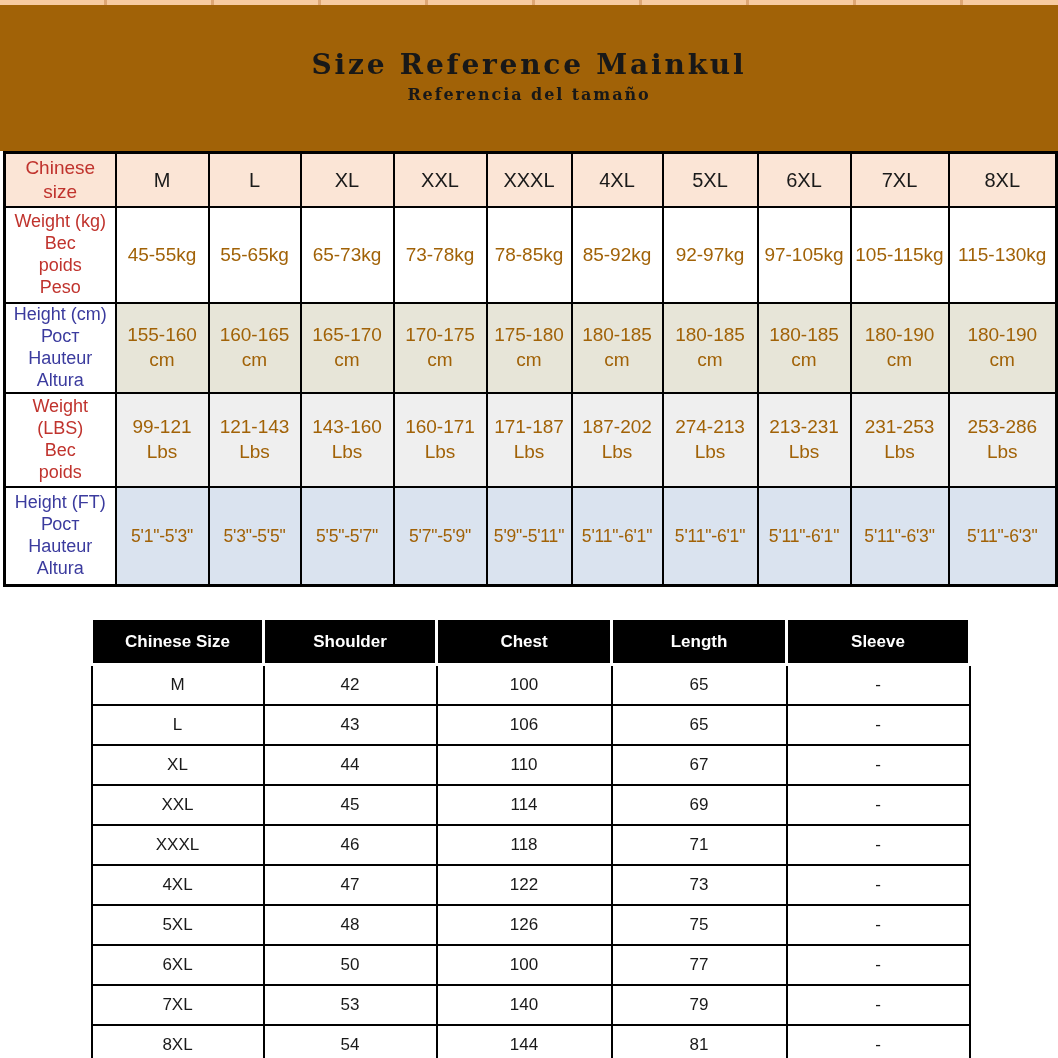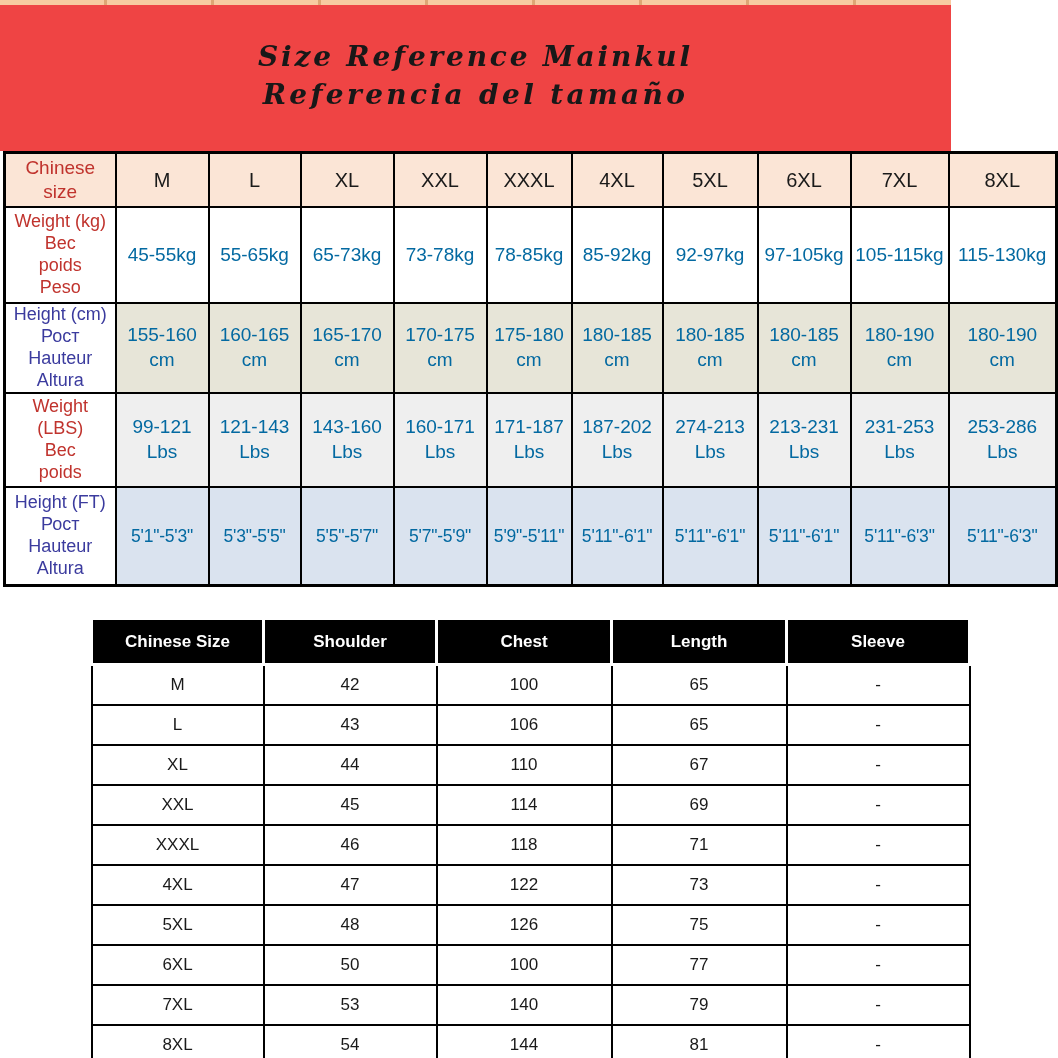--- a/index.html
+++ b/index.html
@@ -1,41 +1,41 @@
 <!DOCTYPE html>
 <html><head>
 <meta charset="utf-8">
 <style>
   html,body{margin:0;padding:0;background:#ffffff;}
   .sheet{position:relative;width:1058px;height:1058px;background:#ffffff;overflow:hidden;
          font-family:"Liberation Sans",sans-serif;color:#1a1a1a;}
 
   
-  .banner{position:absolute;top:0;left:0;width:951px;height:151px;background:#ef4444;
-          display:flex;flex-direction:column;justify-content:center;align-items:center;gap:3px;font-style:italic;}
+  .banner{position:absolute;top:0;left:0;width:1058px;height:151px;background:#a16207;
+          display:flex;flex-direction:column;justify-content:center;align-items:center;gap:3px;}
   .banner .tick-strip{position:absolute;top:0;left:0;width:100%;height:5px;
           background:repeating-linear-gradient(90deg,#f7cba1 0 104px,#dda674 104px 107px);}
   .t-line{font-family:"DejaVu Serif","Liberation Serif",serif;font-weight:bold;color:#181818;
           white-space:nowrap;line-height:1.25;}
   .t-en{font-size:28px;letter-spacing:0.10em;}
   .t-ru{font-size:25px;letter-spacing:0.42em;}
   .t-fr{font-size:26px;letter-spacing:0.13em;}
-  .t-es{font-size:28px;letter-spacing:0.12em;}
+  .t-es{font-size:16px;letter-spacing:0.12em;}
 
   
   .size-table{position:absolute;top:151px;left:3px;width:1052px;border-collapse:collapse;
               table-layout:fixed;border:3px solid #000;}
   .size-table th,.size-table td{border:2px solid #000;text-align:center;vertical-align:middle;
               padding:0;white-space:pre-line;font-weight:normal;}
   .size-table .hdr th{background:#FBE5D6;font-size:20px;height:52px;}
   .size-table .hdr th.corner{color:#C0332D;font-size:19px;line-height:1.25;}
   .lbl{background:#ffffff;font-size:18px;line-height:1.22;}
   .lbl.red{color:#C0332D;}
   .lbl.blue{color:#3B3B9E;}
-  .size-table td{font-size:19px;line-height:1.3;color:#0369a1;}
+  .size-table td{font-size:19px;line-height:1.3;color:#a16207;}
   .r-kg{height:96px;margin-top:24px;}   .r-kg td{background:#ffffff;}
   .r-cm{height:69px;}   .r-cm td{background:#E7E5D8;}
   .r-lbs{height:94px;}  .r-lbs td{background:#EFEFEF;text-align:center;}
   .r-ft{height:99px;}   .r-ft td{background:#DAE3EF;font-size:17.5px;letter-spacing:-0.2px;}
 
   
   .measure-table{position:absolute;top:617px;left:90px;width:878px;border-collapse:collapse;
                  table-layout:fixed;}
   .measure-table th{background:#000000;color:#ffffff;font-size:17px;font-weight:bold;
                  height:41px;border:3px solid #ffffff;text-align:center;vertical-align:middle;}

